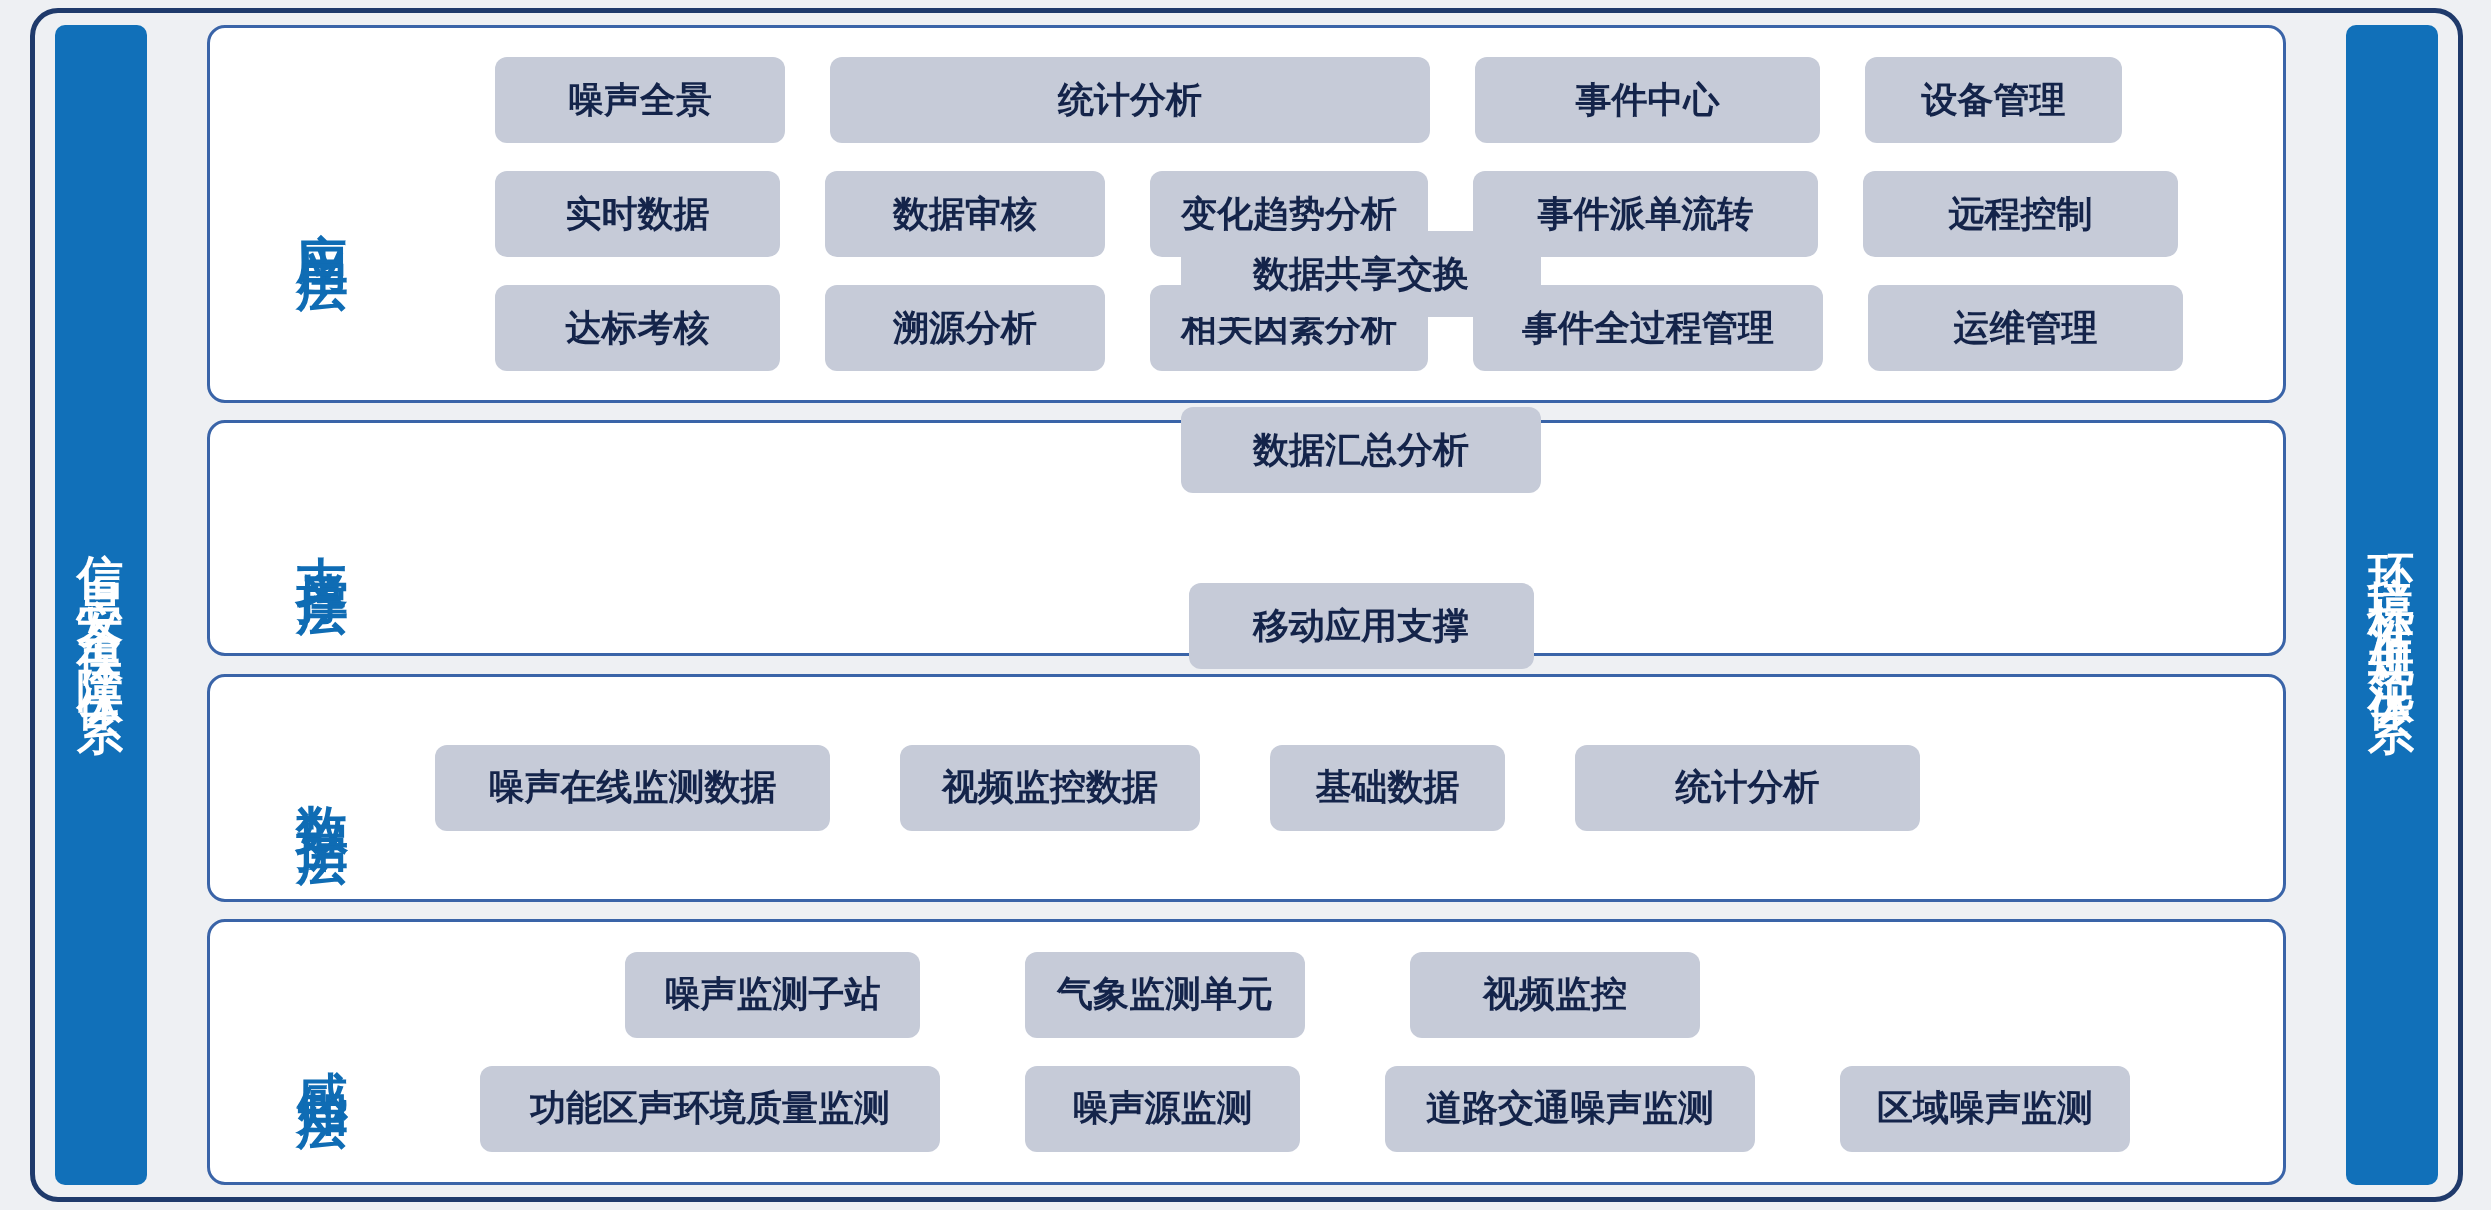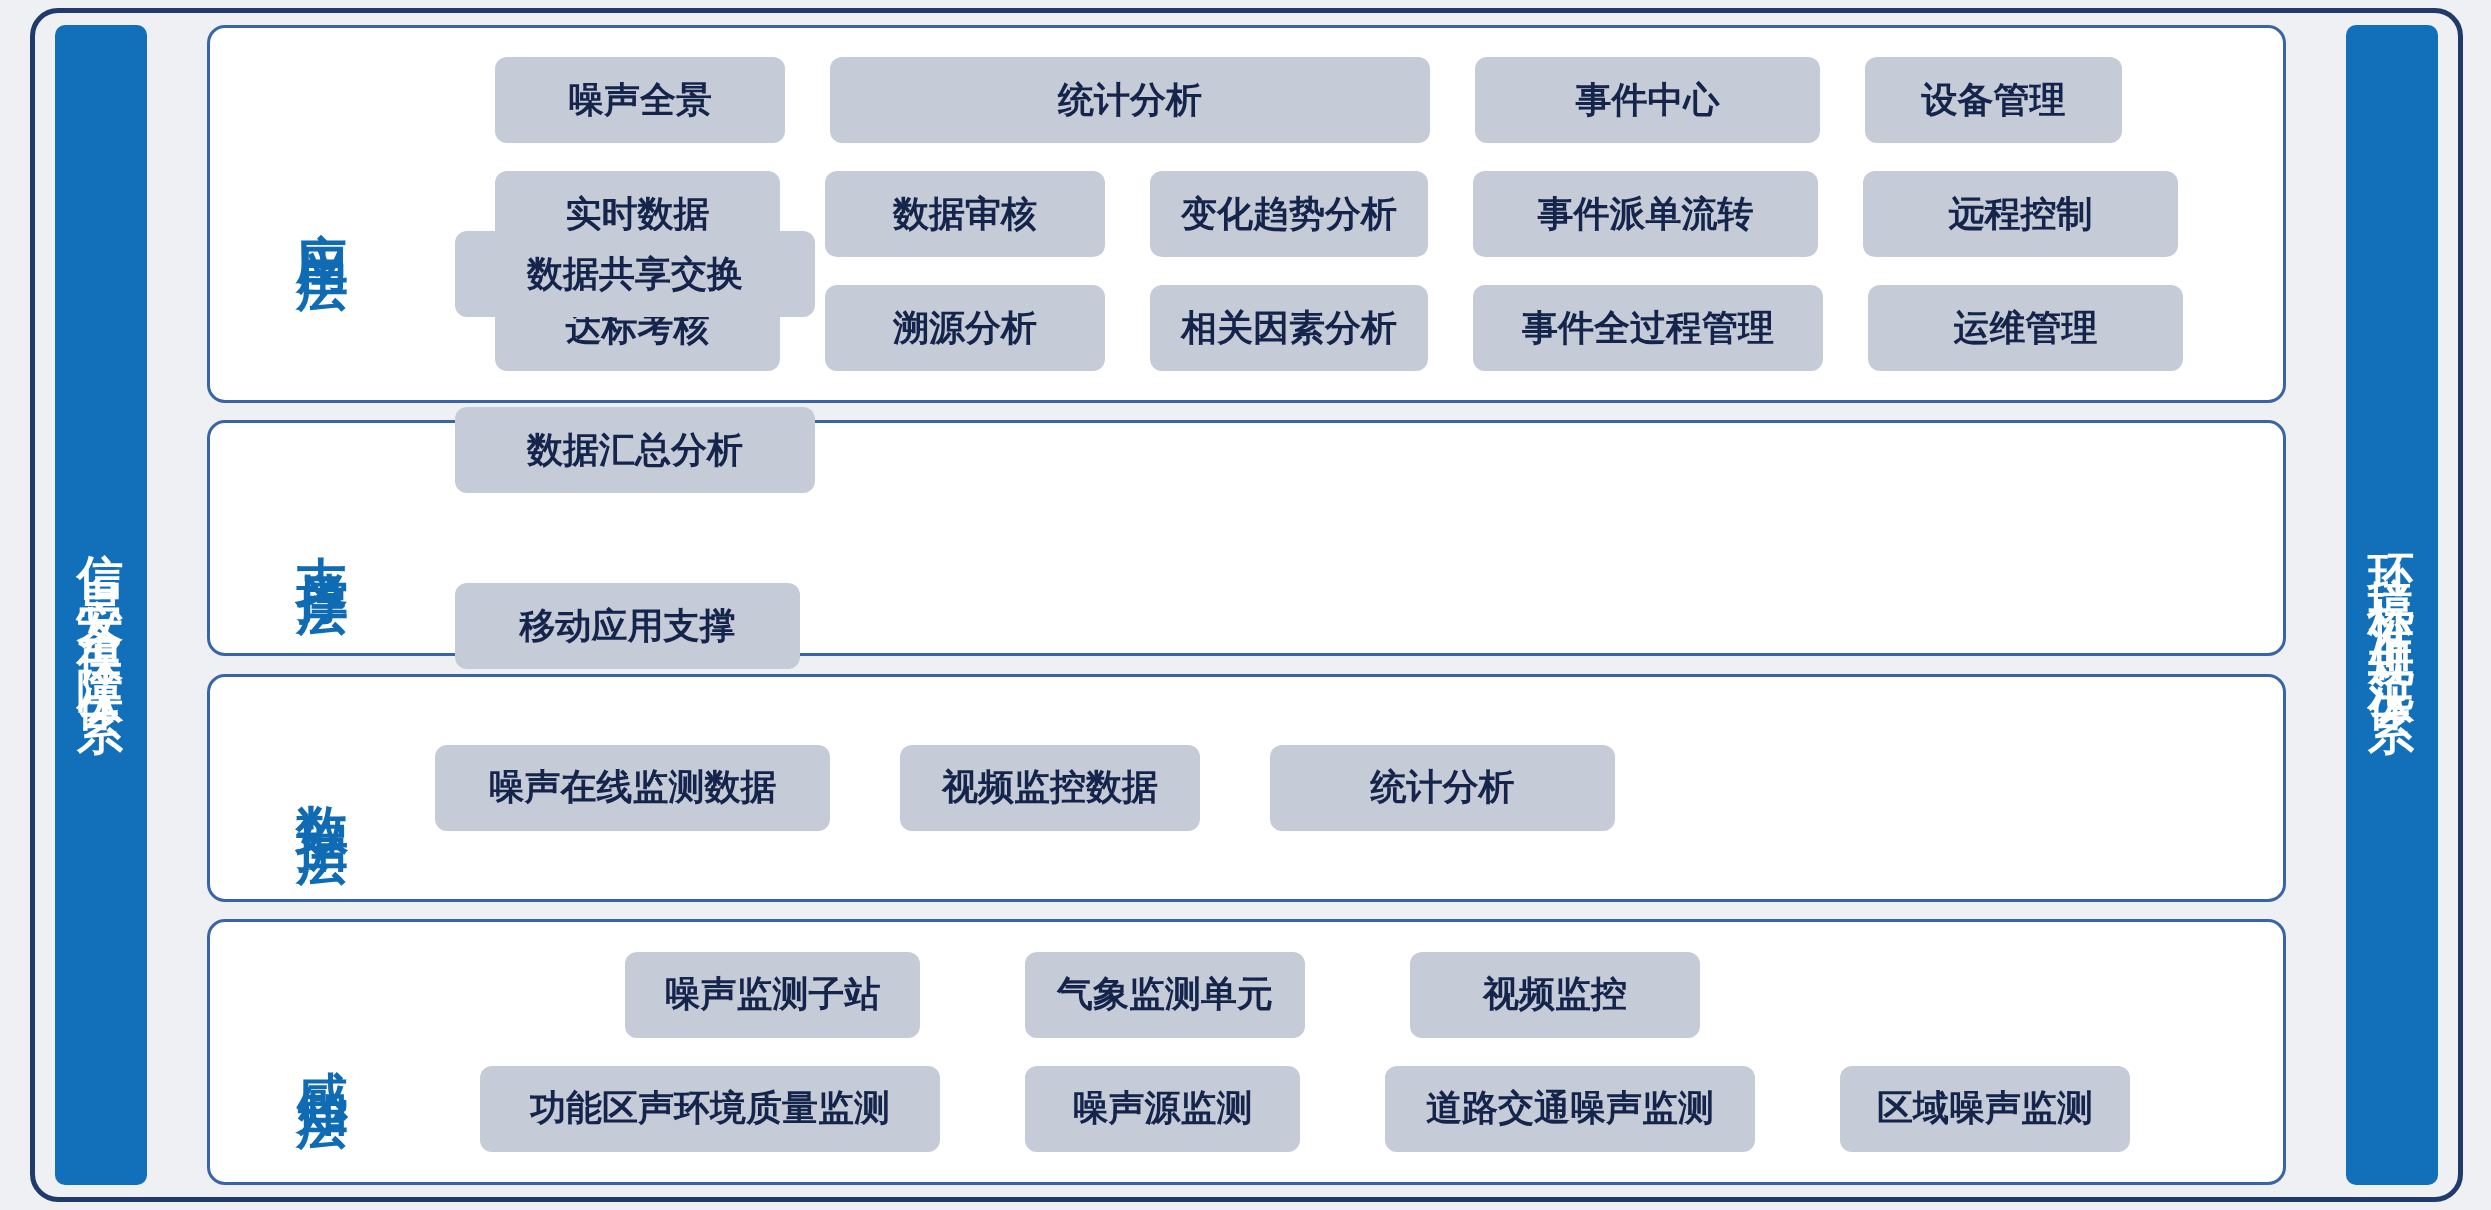--- a/index.html
+++ b/index.html
@@ -80,21 +80,21 @@
 
   .rows {
     flex:1 1 auto;
     display:flex;
     flex-direction:column;
     justify-content:center;
     gap:28px;
     padding-right:16px;
   }
 
-  .row { display:flex; align-items:flex-start; }
+  .row { display:flex; align-items:center; }
   .g45  { gap:45px; }
   .g70  { gap:70px; }
   .g85  { gap:85px; }
   .g90  { gap:90px;flex-direction:column; }
   .g105 { gap:105px; }
   .pl0   { padding-left:0; }
   .pl20  { padding-left:20px; }
   .pl45  { padding-left:45px; }
   .pl60  { padding-left:60px; }
   .pl190 { padding-left:190px; }
@@ -168,20 +168,21 @@
       </div>
 
       <div class="panel panel-data">
         <div class="panel-label-col">
           <div class="panel-label">数据层</div>
         </div>
         <div class="rows">
           <div class="row g70 pl0">
             <div class="chip" style="width:395px">噪声在线监测数据</div>
             <div class="chip" style="width:300px">视频监控数据</div>
+            <div class="chip" style="width:235px">基础数据</div>
             <div class="chip" style="width:345px">统计分析</div>
           </div>
         </div>
       </div>
 
       <div class="panel panel-sense">
         <div class="panel-label-col">
           <div class="panel-label">感知层</div>
         </div>
         <div class="rows">

